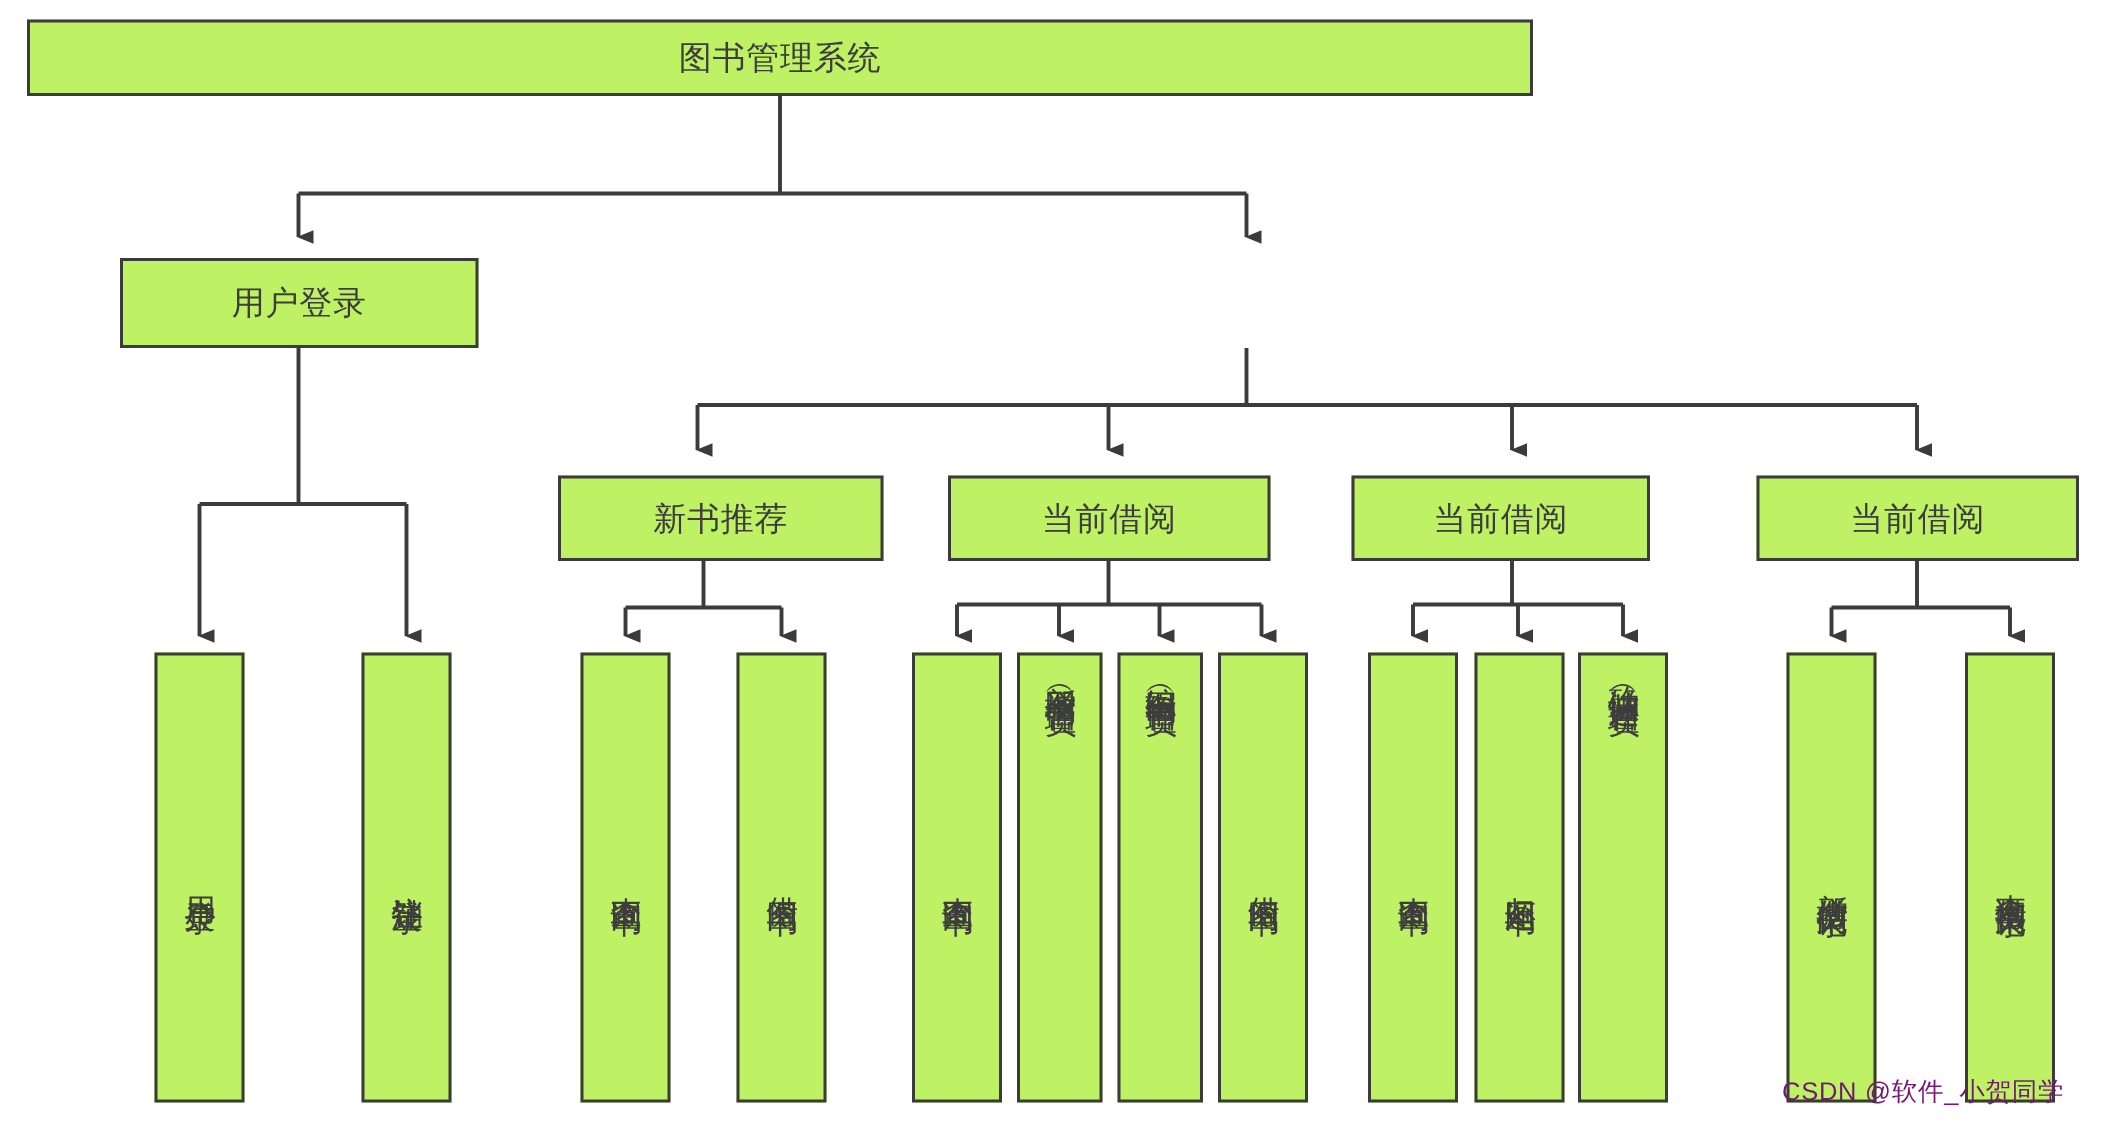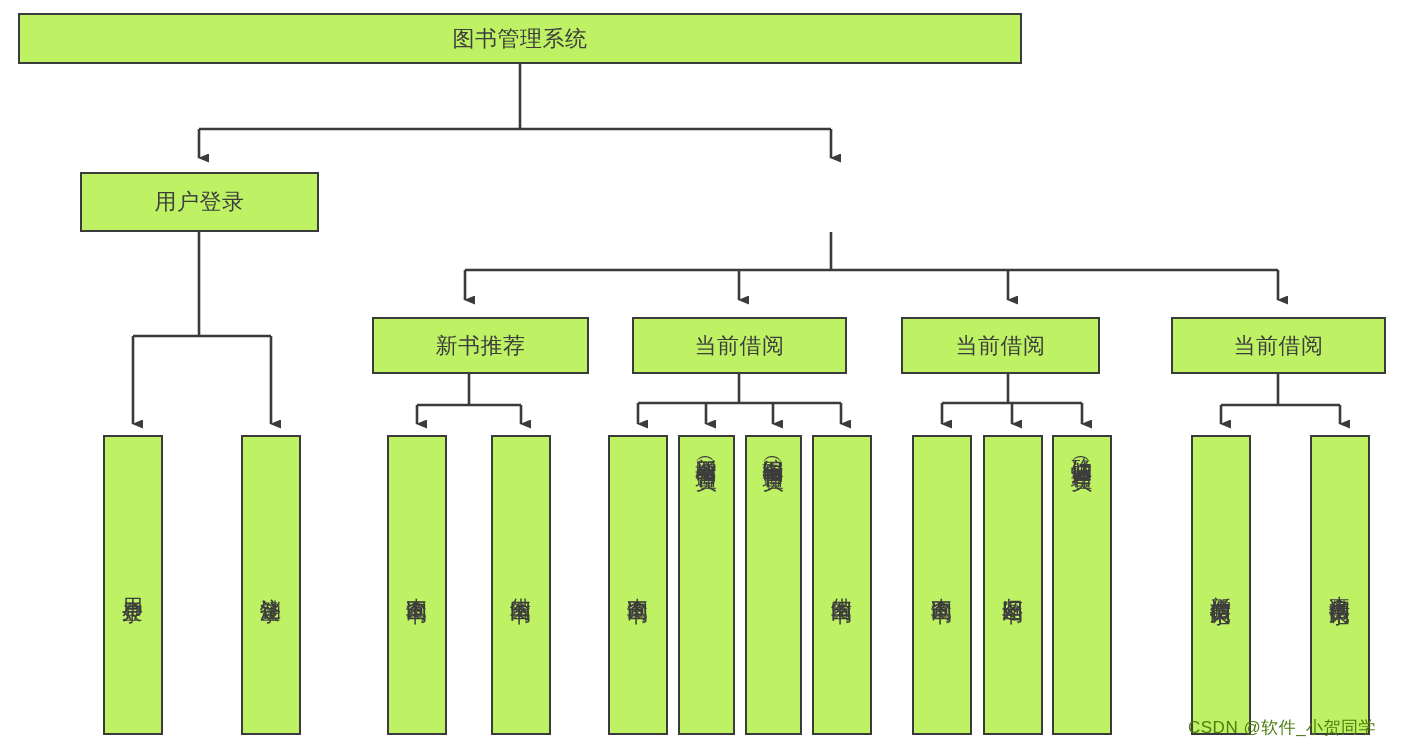--- a/index.html
+++ b/index.html
@@ -53,21 +53,21 @@
     letter-spacing: 2px;
     line-height: 1.0;
     white-space: nowrap;
     display: block;
   }
   .node.leaf.v-mid {
     align-items: center;
   }
   .watermark {
     position: absolute;
-    color: #4d7c0f;
+    color: #701a75;
     font-size: 17px;
     white-space: nowrap;
     letter-spacing: 0.5px;
   }
 </style>
 </head>
 <body>
 
 <div id="canvas">
 

